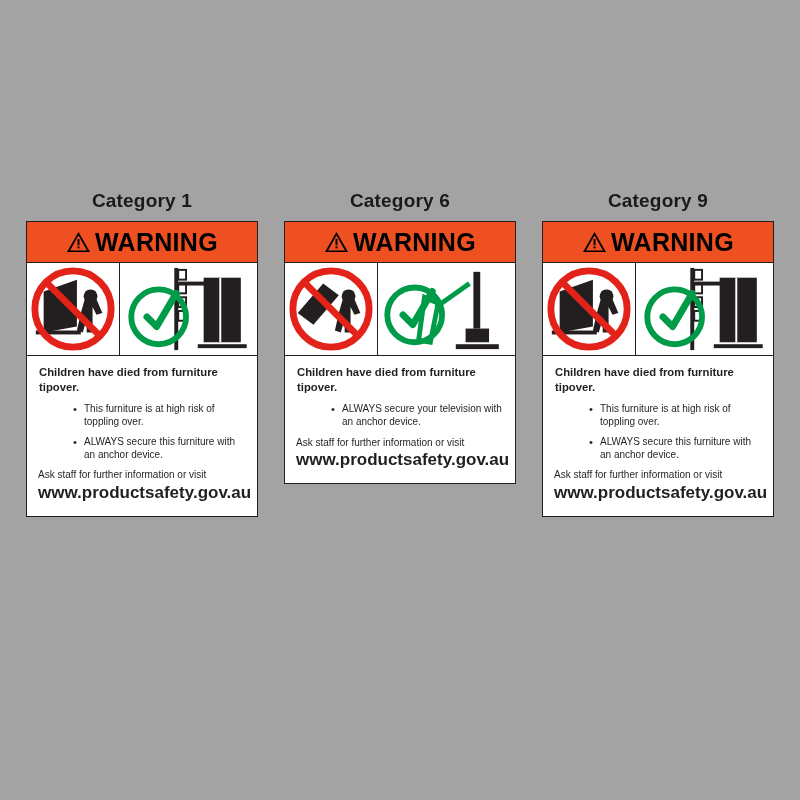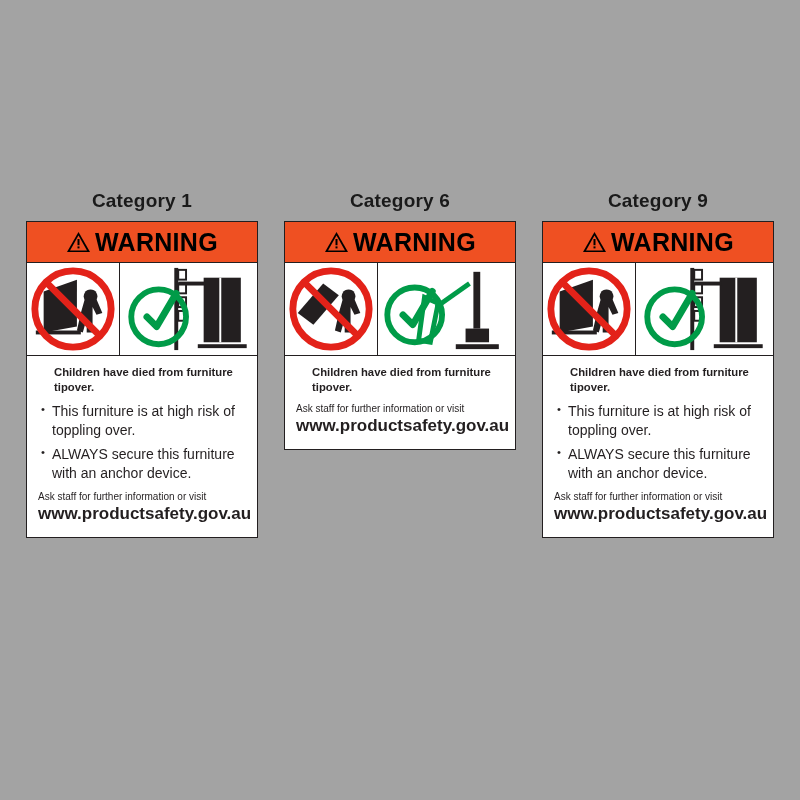--- a/index.html
+++ b/index.html
@@ -95,33 +95,34 @@
   }
   .text-body {
     padding: 9px 10px 11px 11px;
     box-sizing: border-box;
   }
   .lead {
     font-size: 11.3px;
     font-weight: bold;
     color: #231f20;
     line-height: 1.32;
-    margin: 0 0 7px 16px;
+    margin: 0 0 7px 1px;
   }
   ul.bullets {
     margin: 0 0 7px 0;
     padding: 0 0 0 14px;
     list-style: none;
   }
   ul.bullets li {
-    font-size: 14px;
+    font-size: 10px;
     color: #231f20;
     line-height: 1.34;
     margin-bottom: 6px;
     position: relative;
+    margin-left: 32px;
   }
   ul.bullets li:last-child { margin-bottom: 0; }
   ul.bullets li::before {
     content: "\2022";
     position: absolute;
     left: -11px;
     top: 0;
     font-size: 11.3px;
   }
   .ask {
@@ -240,20 +241,23 @@
               </g>
               <g>
                 <circle cx="36" cy="52" r="28" fill="none" stroke="#009b48" stroke-width="6"></circle>
                 <polyline points="24,52 34,62 54,28" fill="none" stroke="#009b48" stroke-width="7" stroke-linecap="round" stroke-linejoin="round"></polyline>
               </g>
             </svg>
           </div>
         </div>
         <div class="text-body">
           <p class="lead">Children have died from furniture tipover.</p>
+          <ul class="bullets">
+            <li>ALWAYS secure your television with an anchor device.</li>
+          </ul>
           <p class="ask">Ask staff for further information or visit</p>
           <p class="url">www.productsafety.gov.au</p>
         </div>
       </div>
     </div>
 
     <div class="card">
       <div class="card-title">Category 9</div>
       <div class="label-box">
         <div class="warning-bar">

